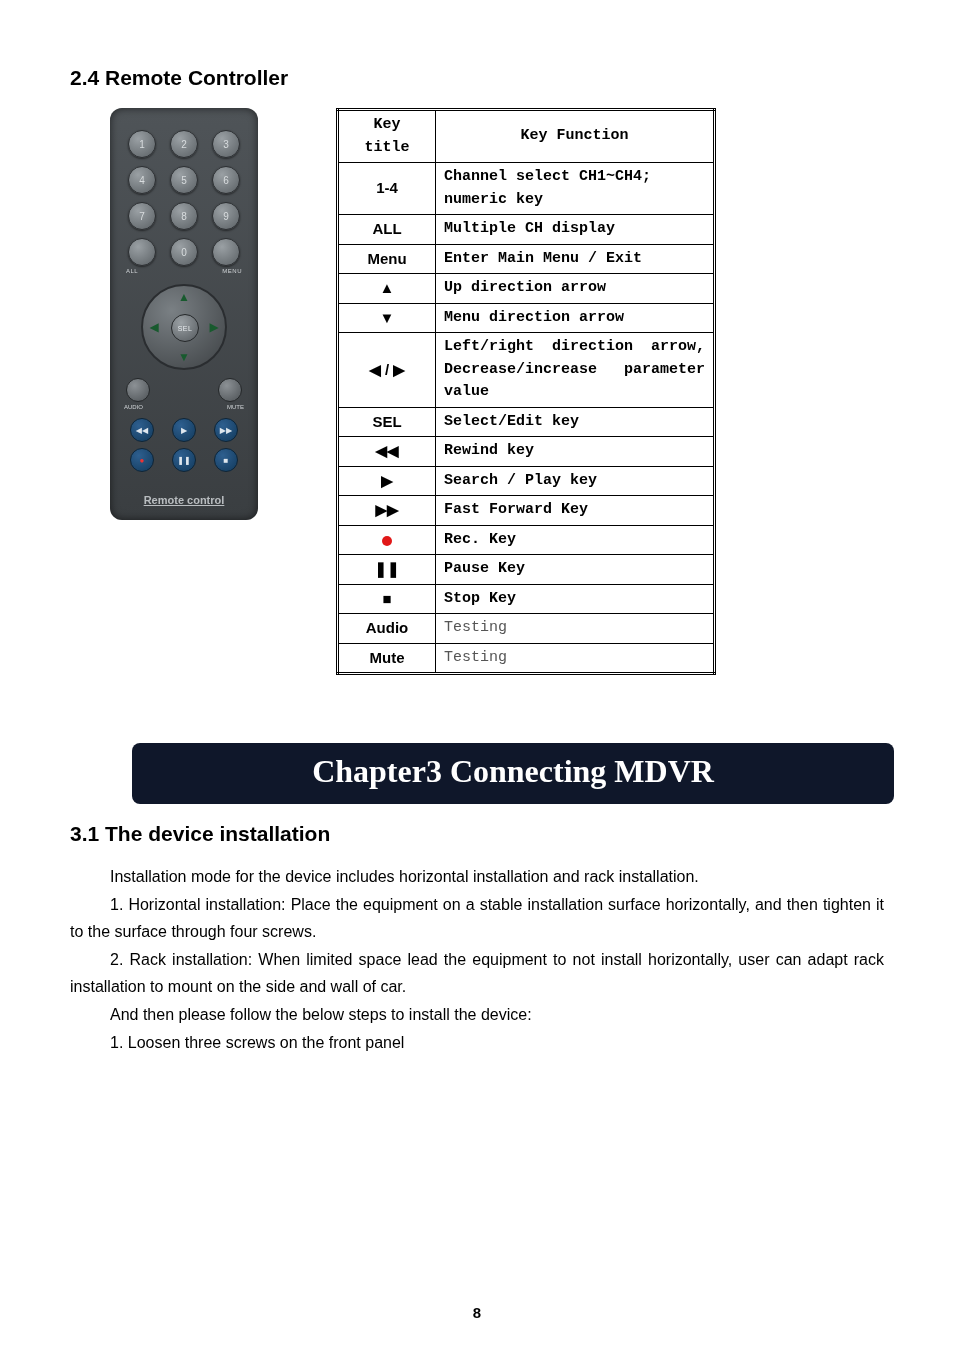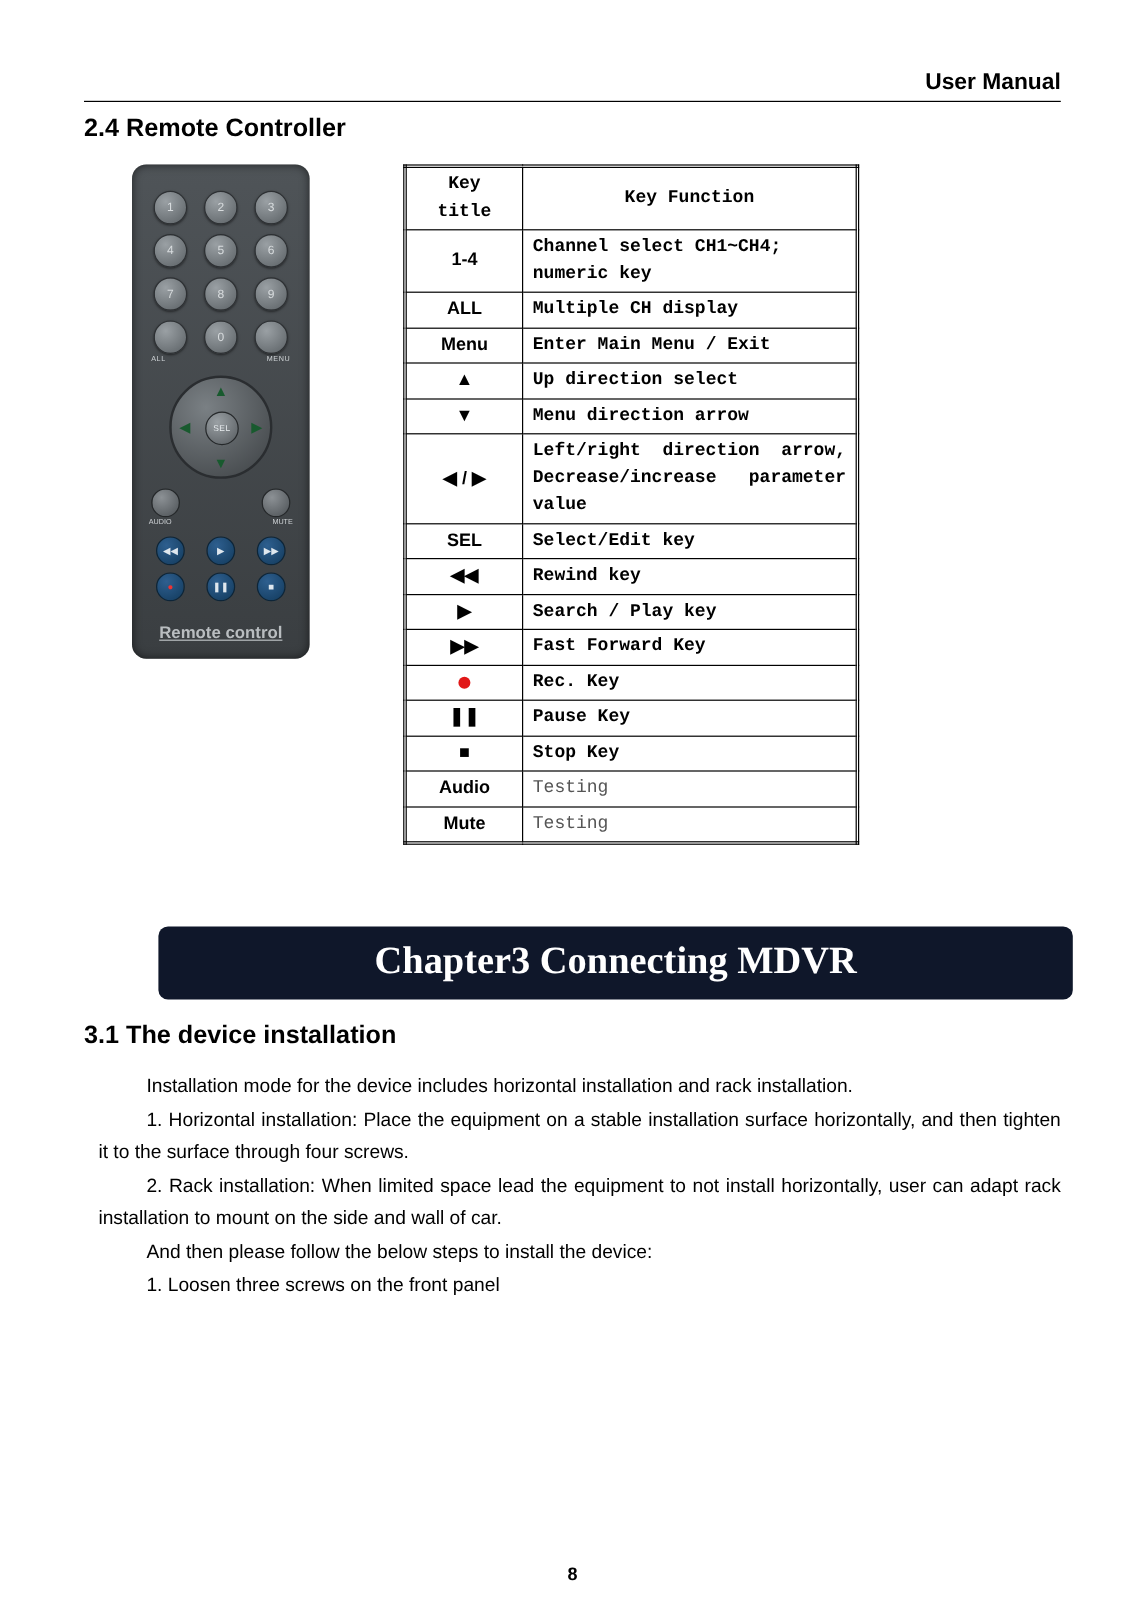--- a/index.html
+++ b/index.html
@@ -146,21 +146,21 @@
     display:flex;align-items:center;justify-content:center;
     font-size:8px;color:#dfe7ee;
   }
   .media-btn.red { color:#e33; }
   .brand {
     position:absolute;
     bottom: 14px;
     left:0; right:0;
     text-align:center;
     color:#b9bdc0;
-    font-size:14px;
+    font-size:11px;
     text-decoration: underline;
     font-weight: bold;
   }
 
   
   table.kf {
     border-collapse: collapse;
     border: 3px double #000;
     width: 380px;
     table-layout: fixed;
@@ -214,21 +214,20 @@
     text-align: center;
     font-family: "Times New Roman", Times, serif;
     font-size: 32px;
     font-weight: bold;
   }
 
   
   .body-text {
     font-size: 16px;
     line-height: 1.65;
-    margin-left: 12px;
   }
   .body-text p {
     margin: 0 0 2px 0;
   }
   .indent { text-indent: 40px; }
   .justify { text-align: justify; }
 
   .page-num {
     position: absolute;
     bottom: 30px;
@@ -236,21 +235,20 @@
     text-align: center;
     font-weight: bold;
     font-size: 15px;
   }
 </style>
 </head>
 <body>
 
 <div class="page">
 
-  <div class="header-right">User Manual</div>
 
   <h2 class="section">2.4 Remote Controller</h2>
 
   <div class="rc-row">
 
     <div class="remote-wrap">
       <div class="remote">
         <div class="num-grid">
           <div class="num-btn">1</div>
           <div class="num-btn">2</div>
@@ -313,21 +311,21 @@
       <tr>
             <td>ALL</td>
             <td>Multiple CH display</td>
           </tr>
       <tr>
             <td>Menu</td>
             <td>Enter Main Menu / Exit</td>
           </tr>
       <tr>
             <td class="sym">▲</td>
-            <td>Up direction select</td>
+            <td>Up direction arrow</td>
           </tr>
       <tr>
             <td class="sym">▼</td>
             <td>Menu direction arrow</td>
           </tr>
       <tr>
             <td class="sym">◀ / ▶</td>
             <td style="text-align:justify;">Left/right direction arrow, Decrease/increase parameter value</td>
           </tr>
       <tr>

